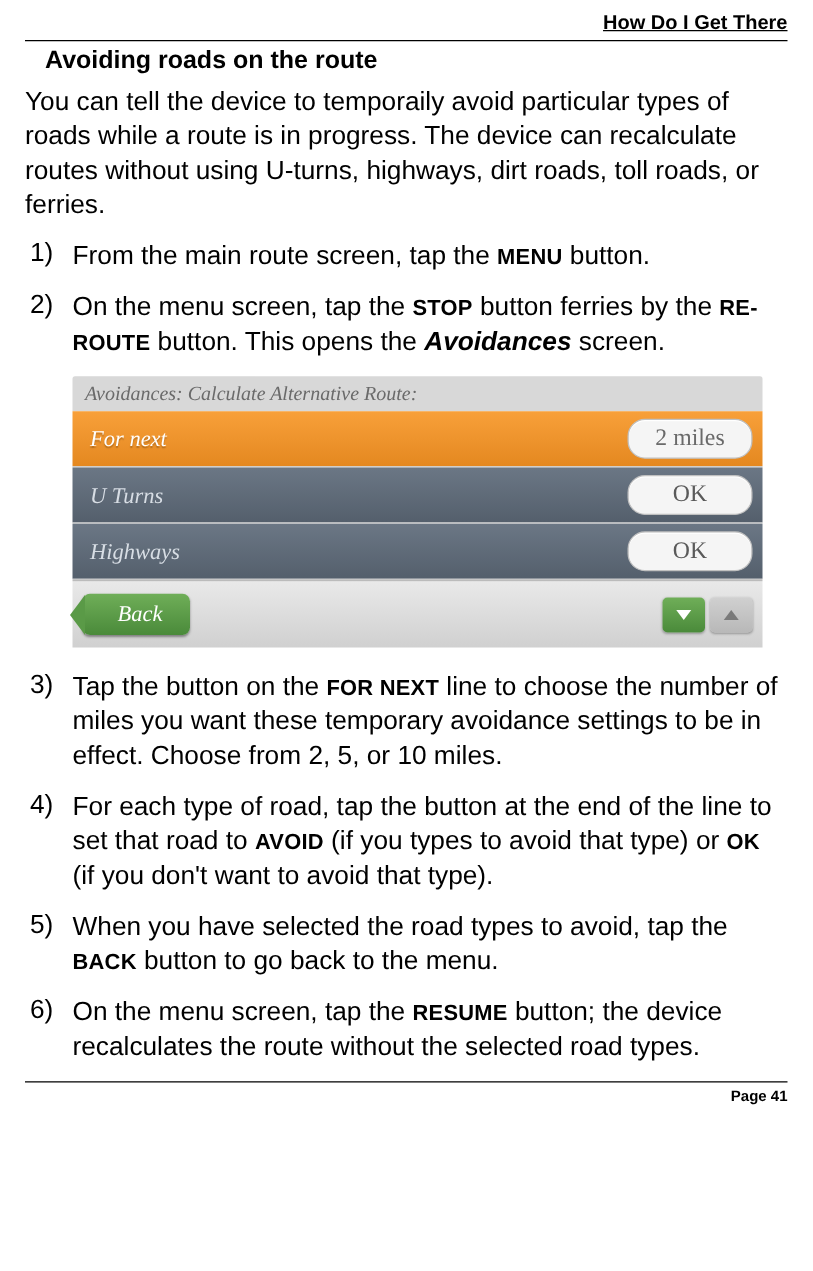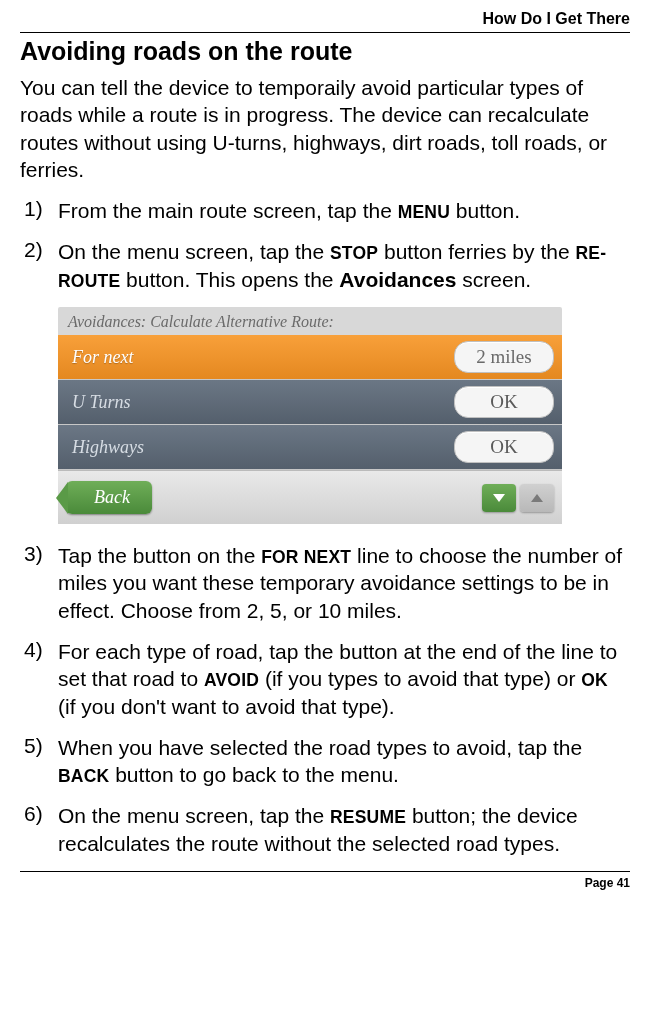--- a/index.html
+++ b/index.html
@@ -9,31 +9,32 @@
       font-family: Arial, Helvetica, sans-serif;
       color: #000;
       padding: 10px 20px 10px 20px;
     }
     .top-header {
       text-align: right;
       font-family: "Arial Black", Arial, sans-serif;
       font-weight: 900;
       font-size: 16px;
       padding-bottom: 4px;
+      text-decoration: underline;
     }
     hr.rule {
       border: none;
       border-top: 1.5px solid #000;
       margin: 0 0 4px 0;
     }
     h1.section-title {
       font-family: Arial, Helvetica, sans-serif;
       font-weight: bold;
-      font-size: 25px;
-      margin: 4px 0 8px 0;
+      font-size: 20px;
+      margin: 4px 0 8px 16px;
     }
     p.body-text {
       font-size: 21px;
       line-height: 1.3;
       margin-bottom: 14px;
     }
     .list-item {
       display: flex;
       margin-bottom: 14px;
       padding-left: 4px;
@@ -48,25 +49,26 @@
       line-height: 1.3;
       flex: 1;
     }
     .smallcap {
       font-size: 17.5px;
       font-weight: bold;
       letter-spacing: 0.2px;
     }
     .bolditalic {
       font-weight: bold;
+      font-style: italic;
     }
     
     .screenshot-wrap {
       margin: 6px 0 18px 38px;
-      width: 504px;
+      width: 552px;
     }
     .titlebar {
       background: #d8d8d8;
       color: #6a6a6a;
       font-size: 16px;
       padding: 6px 10px 4px 10px;
       font-style: italic;
       font-family: Georgia, serif;
       border-radius: 2px 2px 0 0;
     }

